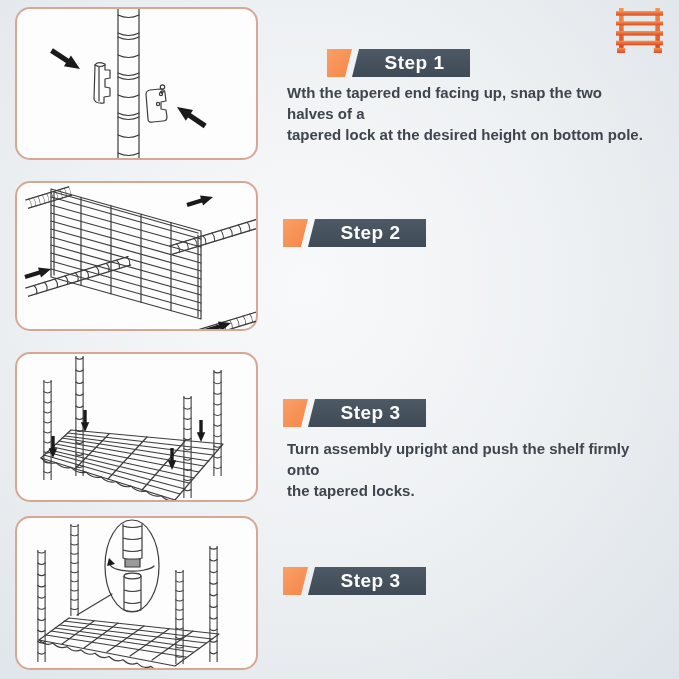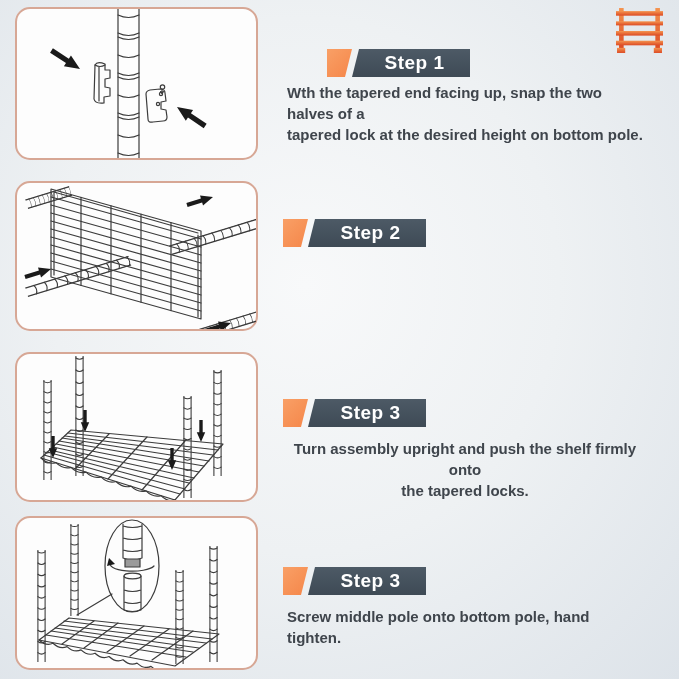--- a/index.html
+++ b/index.html
@@ -183,23 +183,22 @@
     <div class="orange"></div>
     <div class="plate"></div>
     <div class="label">Step 2</div>
   </div>
 
   <div class="step-banner" style="top:399px;">
     <div class="orange"></div>
     <div class="plate"></div>
     <div class="label">Step 3</div>
   </div>
-  <div class="step-desc" style="top:438px;text-align:center;">Turn assembly upright and push the shelf firmly onto
+  <div class="step-desc" style="top:438px;">Turn assembly upright and push the shelf firmly onto
 the tapered locks.</div>
 
   <div class="step-banner" style="top:567px;">
     <div class="orange"></div>
     <div class="plate"></div>
     <div class="label">Step 3</div>
   </div>
-  <div class="step-desc" style="top:606px;">Screw middle pole onto bottom pole, hand tighten.</div>
 
 </div>
 
 </body></html>

